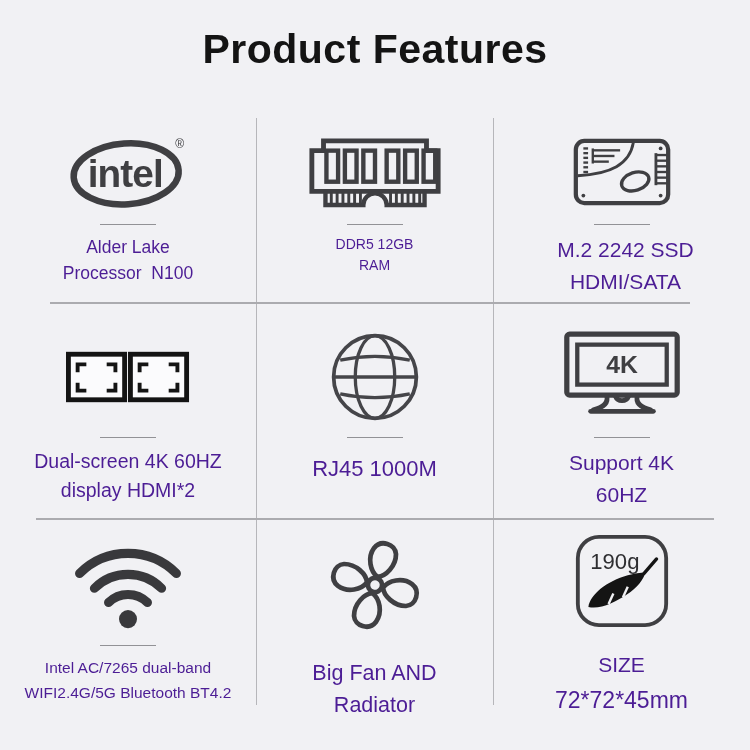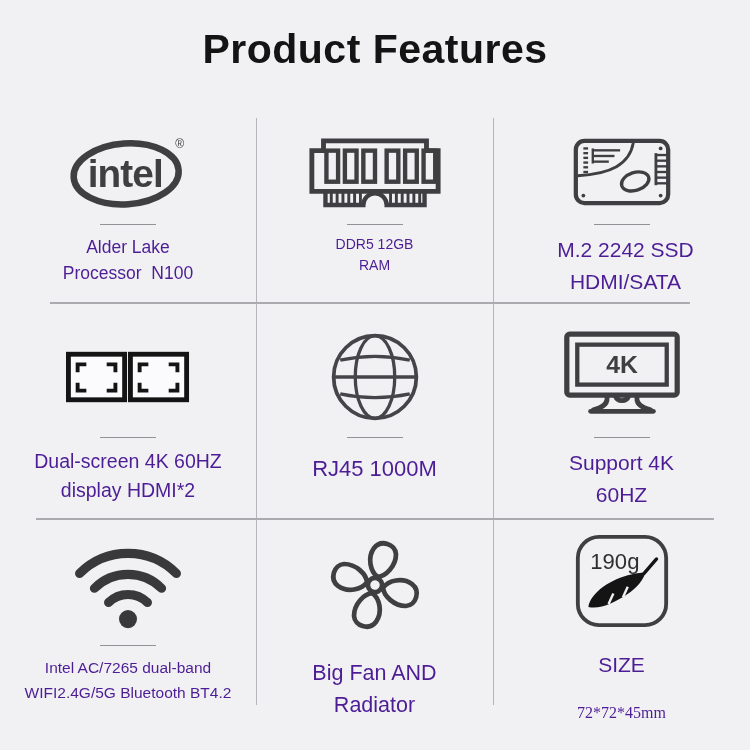--- a/index.html
+++ b/index.html
@@ -43,21 +43,21 @@
 
   .c-cpu .caption{font-size:17.5px;}
   .c-memory .caption{font-size:14px;}
   .c-storage .caption{font-size:21px;margin-left:8px;}
   .c-display .caption{font-size:19.5px;}
   .c-ethernet .caption{font-size:22px;margin-top:14px;}
   .c-resolution .caption{font-size:21px;}
   .c-wireless .caption{font-size:15.5px;line-height:1.65;}
   .c-cooling .caption{font-size:21.5px;}
   .c-size .caption{font-size:21px;}
-  .c-size .cap-line:nth-child(2){font-size:16px;margin-top:20px;font-family:Liberation Serif, serif;}
+  .c-size .cap-line:nth-child(2){font-size:23px;margin-top:2px;}
 
   svg{display:block;}
   svg text{font-family:"Liberation Sans", sans-serif;}
 </style>
 </head>
 <body>
 
 <div class="canvas">
 
   <div class="page-title">Product Features</div>

